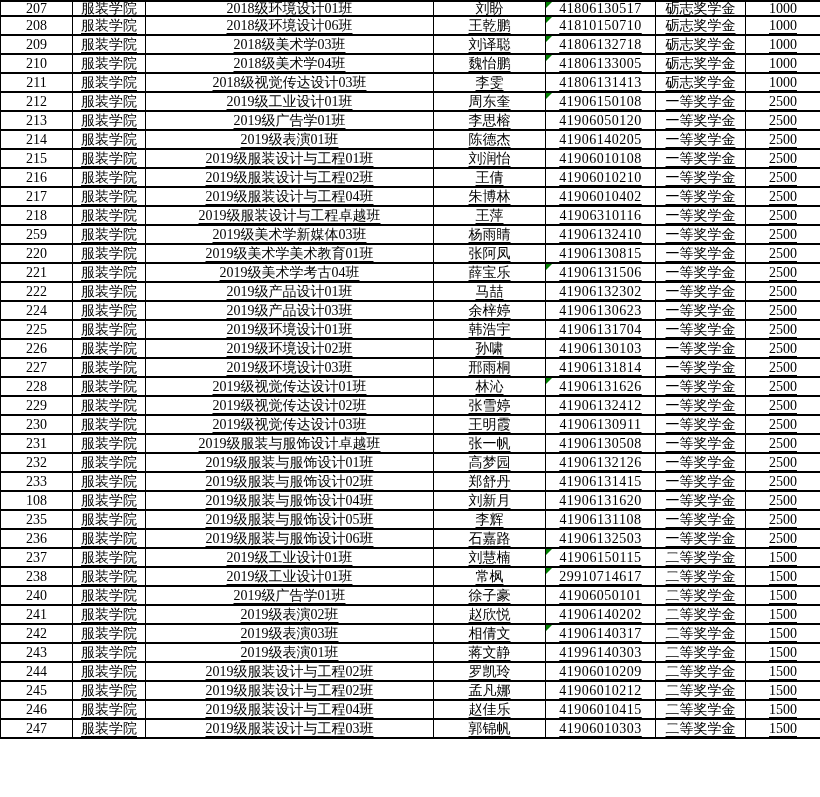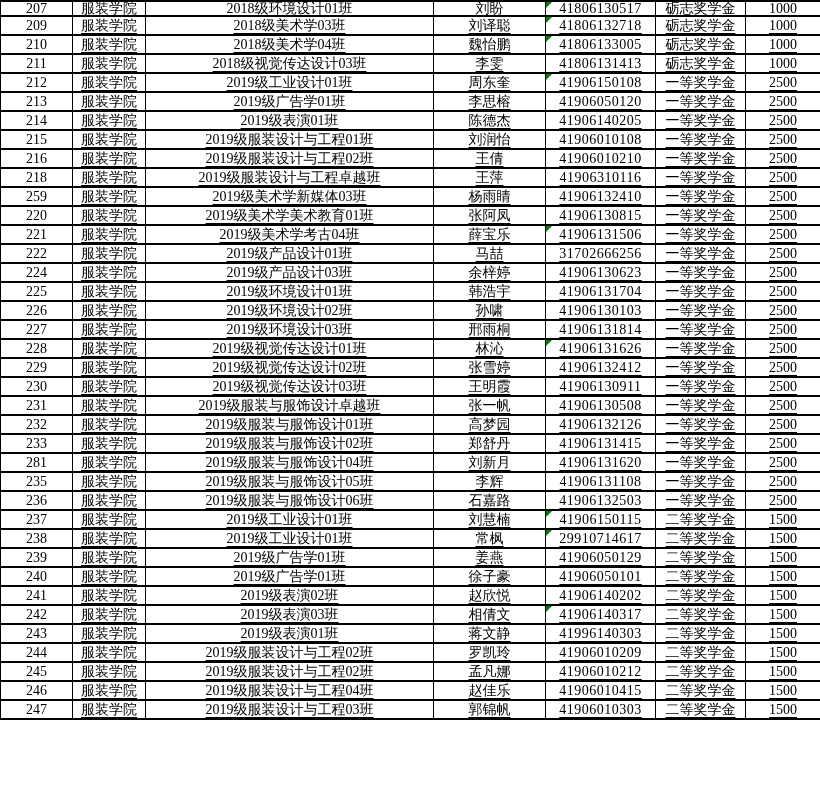--- a/index.html
+++ b/index.html
@@ -63,20 +63,29 @@
       <tr class="first-row">
         <td class="c-index"><span>207</span></td>
         <td class="c-college"><span class="u">服装学院</span></td>
         <td class="c-class"><span class="u">2018级环境设计01班</span></td>
         <td class="c-name"><span class="u">刘盼</span></td>
         <td class="c-student_id"><span class="flag-tri"></span><span class="u id-text">41806130517</span></td>
         <td class="c-scholarship"><span class="u">砺志奖学金</span></td>
         <td class="c-amount"><span class="u">1000</span></td>
       </tr>
       <tr>
+        <td class="c-index"><span>208</span></td>
+        <td class="c-college"><span class="u">服装学院</span></td>
+        <td class="c-class"><span class="u">2018级环境设计06班</span></td>
+        <td class="c-name"><span class="u">王乾鹏</span></td>
+        <td class="c-student_id"><span class="flag-tri"></span><span class="u id-text">41810150710</span></td>
+        <td class="c-scholarship"><span class="u">砺志奖学金</span></td>
+        <td class="c-amount"><span class="u">1000</span></td>
+      </tr>
+      <tr>
         <td class="c-index"><span>209</span></td>
         <td class="c-college"><span class="u">服装学院</span></td>
         <td class="c-class"><span class="u">2018级美术学03班</span></td>
         <td class="c-name"><span class="u">刘译聪</span></td>
         <td class="c-student_id"><span class="flag-tri"></span><span class="u id-text">41806132718</span></td>
         <td class="c-scholarship"><span class="u">砺志奖学金</span></td>
         <td class="c-amount"><span class="u">1000</span></td>
       </tr>
       <tr>
         <td class="c-index"><span>210</span></td>
@@ -135,20 +144,29 @@
       <tr>
         <td class="c-index"><span>216</span></td>
         <td class="c-college"><span class="u">服装学院</span></td>
         <td class="c-class"><span class="u">2019级服装设计与工程02班</span></td>
         <td class="c-name"><span class="u">王倩</span></td>
         <td class="c-student_id"><span class="u id-text">41906010210</span></td>
         <td class="c-scholarship"><span class="u">一等奖学金</span></td>
         <td class="c-amount"><span class="u">2500</span></td>
       </tr>
       <tr>
+        <td class="c-index"><span>217</span></td>
+        <td class="c-college"><span class="u">服装学院</span></td>
+        <td class="c-class"><span class="u">2019级服装设计与工程04班</span></td>
+        <td class="c-name"><span class="u">朱博林</span></td>
+        <td class="c-student_id"><span class="u id-text">41906010402</span></td>
+        <td class="c-scholarship"><span class="u">一等奖学金</span></td>
+        <td class="c-amount"><span class="u">2500</span></td>
+      </tr>
+      <tr>
         <td class="c-index"><span>218</span></td>
         <td class="c-college"><span class="u">服装学院</span></td>
         <td class="c-class"><span class="u">2019级服装设计与工程卓越班</span></td>
         <td class="c-name"><span class="u">王萍</span></td>
         <td class="c-student_id"><span class="u id-text">41906310116</span></td>
         <td class="c-scholarship"><span class="u">一等奖学金</span></td>
         <td class="c-amount"><span class="u">2500</span></td>
       </tr>
       <tr>
         <td class="c-index"><span>259</span></td>
@@ -175,21 +193,21 @@
         <td class="c-name"><span class="u">薛宝乐</span></td>
         <td class="c-student_id"><span class="flag-tri"></span><span class="u id-text">41906131506</span></td>
         <td class="c-scholarship"><span class="u">一等奖学金</span></td>
         <td class="c-amount"><span class="u">2500</span></td>
       </tr>
       <tr>
         <td class="c-index"><span>222</span></td>
         <td class="c-college"><span class="u">服装学院</span></td>
         <td class="c-class"><span class="u">2019级产品设计01班</span></td>
         <td class="c-name"><span class="u">马喆</span></td>
-        <td class="c-student_id"><span class="u id-text">31702666256</span></td>
+        <td class="c-student_id"><span class="u id-text">41906132302</span></td>
         <td class="c-scholarship"><span class="u">一等奖学金</span></td>
         <td class="c-amount"><span class="u">2500</span></td>
       </tr>
       <tr>
         <td class="c-index"><span>224</span></td>
         <td class="c-college"><span class="u">服装学院</span></td>
         <td class="c-class"><span class="u">2019级产品设计03班</span></td>
         <td class="c-name"><span class="u">余梓婷</span></td>
         <td class="c-student_id"><span class="u id-text">41906130623</span></td>
         <td class="c-scholarship"><span class="u">一等奖学金</span></td>
@@ -270,21 +288,21 @@
       <tr>
         <td class="c-index"><span>233</span></td>
         <td class="c-college"><span class="u">服装学院</span></td>
         <td class="c-class"><span class="u">2019级服装与服饰设计02班</span></td>
         <td class="c-name"><span class="u">郑舒丹</span></td>
         <td class="c-student_id"><span class="u id-text">41906131415</span></td>
         <td class="c-scholarship"><span class="u">一等奖学金</span></td>
         <td class="c-amount"><span class="u">2500</span></td>
       </tr>
       <tr>
-        <td class="c-index"><span>281</span></td>
+        <td class="c-index"><span>108</span></td>
         <td class="c-college"><span class="u">服装学院</span></td>
         <td class="c-class"><span class="u">2019级服装与服饰设计04班</span></td>
         <td class="c-name"><span class="u">刘新月</span></td>
         <td class="c-student_id"><span class="u id-text">41906131620</span></td>
         <td class="c-scholarship"><span class="u">一等奖学金</span></td>
         <td class="c-amount"><span class="u">2500</span></td>
       </tr>
       <tr>
         <td class="c-index"><span>235</span></td>
         <td class="c-college"><span class="u">服装学院</span></td>
@@ -311,29 +329,20 @@
         <td class="c-student_id"><span class="flag-tri"></span><span class="u id-text">41906150115</span></td>
         <td class="c-scholarship"><span class="u">二等奖学金</span></td>
         <td class="c-amount"><span class="u">1500</span></td>
       </tr>
       <tr>
         <td class="c-index"><span>238</span></td>
         <td class="c-college"><span class="u">服装学院</span></td>
         <td class="c-class"><span class="u">2019级工业设计01班</span></td>
         <td class="c-name"><span class="u">常枫</span></td>
         <td class="c-student_id"><span class="flag-tri"></span><span class="u id-text">29910714617</span></td>
-        <td class="c-scholarship"><span class="u">二等奖学金</span></td>
-        <td class="c-amount"><span class="u">1500</span></td>
-      </tr>
-      <tr>
-        <td class="c-index"><span>239</span></td>
-        <td class="c-college"><span class="u">服装学院</span></td>
-        <td class="c-class"><span class="u">2019级广告学01班</span></td>
-        <td class="c-name"><span class="u">姜燕</span></td>
-        <td class="c-student_id"><span class="u id-text">41906050129</span></td>
         <td class="c-scholarship"><span class="u">二等奖学金</span></td>
         <td class="c-amount"><span class="u">1500</span></td>
       </tr>
       <tr>
         <td class="c-index"><span>240</span></td>
         <td class="c-college"><span class="u">服装学院</span></td>
         <td class="c-class"><span class="u">2019级广告学01班</span></td>
         <td class="c-name"><span class="u">徐子豪</span></td>
         <td class="c-student_id"><span class="u id-text">41906050101</span></td>
         <td class="c-scholarship"><span class="u">二等奖学金</span></td>

